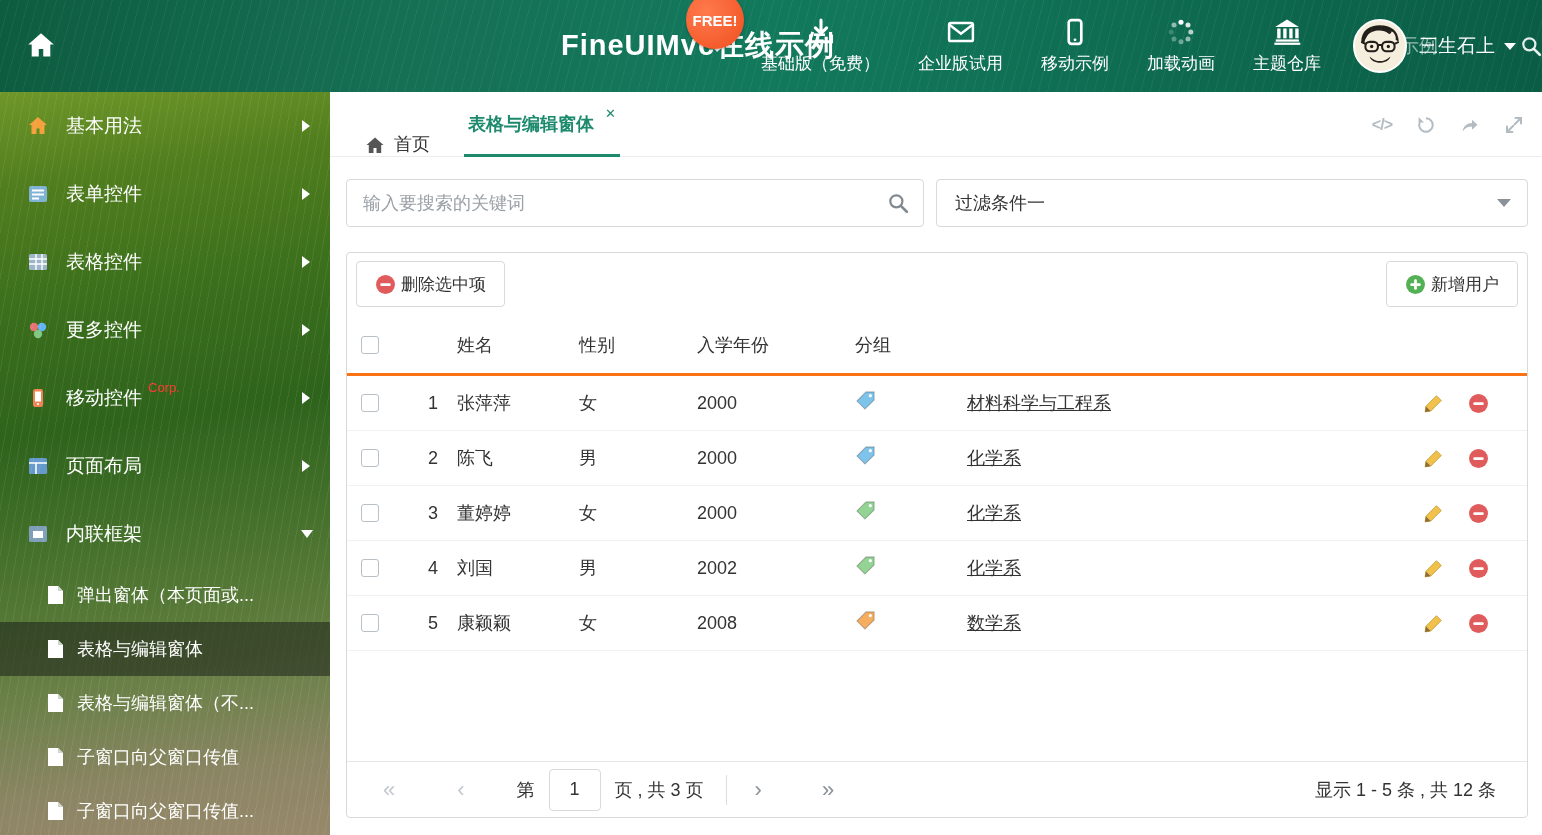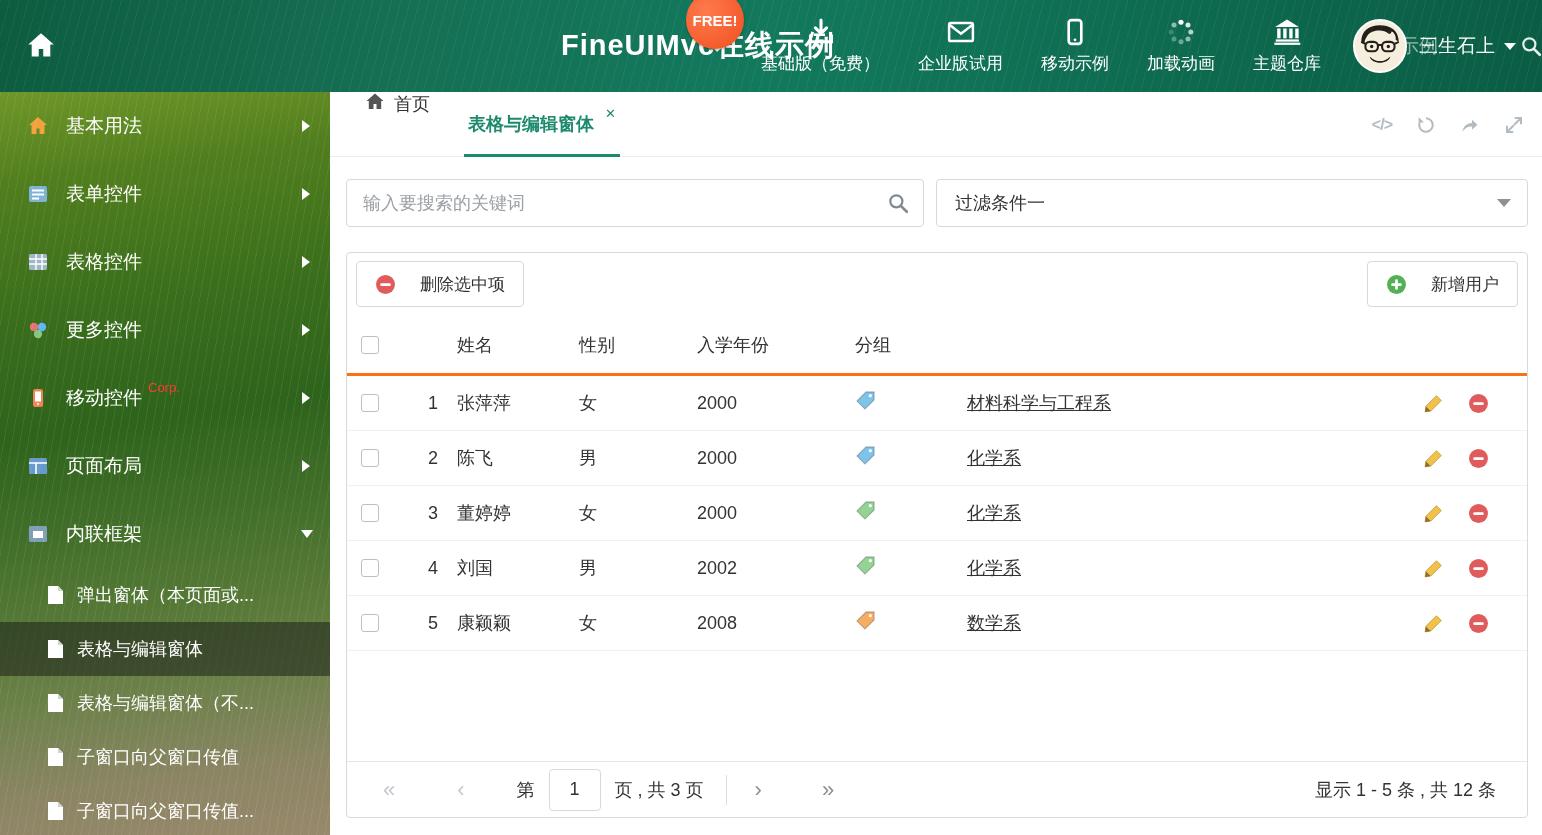--- a/index.html
+++ b/index.html
@@ -45,41 +45,41 @@
   .sitem .chev-r{ position:absolute; right:20px; width:0; height:0; border-top:6px solid transparent; border-bottom:6px solid transparent; border-left:8px solid #fff; }
   .sitem .chev-d{ position:absolute; right:17px; width:0; height:0; border-left:6px solid transparent; border-right:6px solid transparent; border-top:8px solid #fff; }
   .corp-badge{ color:#ff3b30; font-size:13px; margin-left:6px; align-self:flex-start; margin-top:16px; }
   .ssub{ height:54px; display:flex; align-items:center; padding-left:47px; font-size:18px; cursor:pointer; position:relative; z-index:1;}
   .ssub .ficon{ width:17px; height:20px; margin-right:13px; flex:none; }
   .ssub.active{ background:rgba(28,33,26,.55); }
 
   
   .main{ position:absolute; top:92px; left:330px; right:0; bottom:0; background:#fff; }
   .tabbar{ height:65px; display:flex; align-items:center; border-bottom:1px solid #ececec; position:relative; }
-  .tab-home{ margin-left:35px; display:flex; align-items:flex-start; gap:9px; color:#333; font-size:18px; cursor:pointer; height:100%; }
+  .tab-home{ margin-left:35px; display:flex; align-items:flex-end; gap:9px; color:#333; font-size:18px; cursor:pointer; height:100%; }
   .tab-home .thicon{ width:20px; height:20px; color:#555; }
   .tab-active{ margin-left:34px; position:relative; height:100%; display:flex; align-items:center; padding:0 26px 0 4px; color:#1d8a6e; font-size:18px; font-weight:bold; cursor:pointer; }
   .tab-active .underline{ position:absolute; left:0; right:0; bottom:-1px; height:3px; background:#1d8a6e; }
   .tab-close{ position:absolute; top:14px; right:4px; font-size:13px; font-weight:bold; color:#1d8a6e; cursor:pointer; }
   .tabtools{ position:absolute; right:18px; top:0; height:65px; display:flex; align-items:center; gap:24px; color:#b3bcc2; }
   .tabtools .tico{ width:20px; height:20px; cursor:pointer; }
   .tabtools .code{ font-size:16px; font-weight:bold; letter-spacing:-1px; cursor:pointer; }
 
   .content{ padding:22px 14px 0 16px; }
   .filter-row{ display:flex; gap:12px; }
   .search-box{ width:578px; height:48px; border:1px solid #d9d9d9; border-radius:4px; display:flex; align-items:center; padding:0 14px 0 16px; }
   .search-box input{ flex:1; border:none; outline:none; font-size:18px; color:#333; font-family:inherit; }
   .search-box input::placeholder{ color:#9aa0a6; }
   .search-box .mag{ width:22px; height:22px; color:#808890; }
   .filter-dd{ flex:1; height:48px; border:1px solid #d9d9d9; border-radius:4px; display:flex; align-items:center; padding:0 18px; font-size:18px; color:#333; cursor:pointer; position:relative; }
   .filter-dd .caret{ position:absolute; right:16px; width:0; height:0; border-left:7px solid transparent; border-right:7px solid transparent; border-top:8px solid #8a9197; }
 
   .panel{ margin-top:25px; height:566px; border:1px solid #d9d9d9; border-radius:4px; display:flex; flex-direction:column; overflow:hidden; }
   .ptoolbar{ display:flex; justify-content:space-between; align-items:center; padding:8px 9px 9px 9px; }
-  .btn{ height:46px; background:#fff; border:1px solid #d9d9d9; border-radius:4px; display:flex; align-items:center; gap:24px; padding:0 18px; font-size:17px; color:#333; cursor:pointer; }
+  .btn{ height:46px; background:#fff; border:1px solid #d9d9d9; border-radius:4px; display:flex; align-items:center; gap:5px; padding:0 18px; font-size:17px; color:#333; cursor:pointer; }
   .btn .bico{ width:21px; height:21px; }
 
   .tbl{ width:100%; }
   .trow{ display:grid; grid-template-columns:62px 48px 122px 118px 158px 112px 1fr 110px; align-items:center; height:55px; border-bottom:1px solid #f1f1f1; font-size:18px; color:#333; }
   .trow.thead{ height:60px; border-bottom:3px solid #f97316; }
   .c-check{ padding-left:14px; display:flex; align-items:center; }
   .checkbox{ width:18px; height:18px; border:1px solid #b9c0c7; border-radius:3px; background:#fff; cursor:pointer; }
   .c-idx{ text-align:center; }
   .c-tag .tagicon{ display:inline-flex; width:21px; height:21px; }
   .c-major a{ color:#333; text-decoration:underline; cursor:pointer; }

